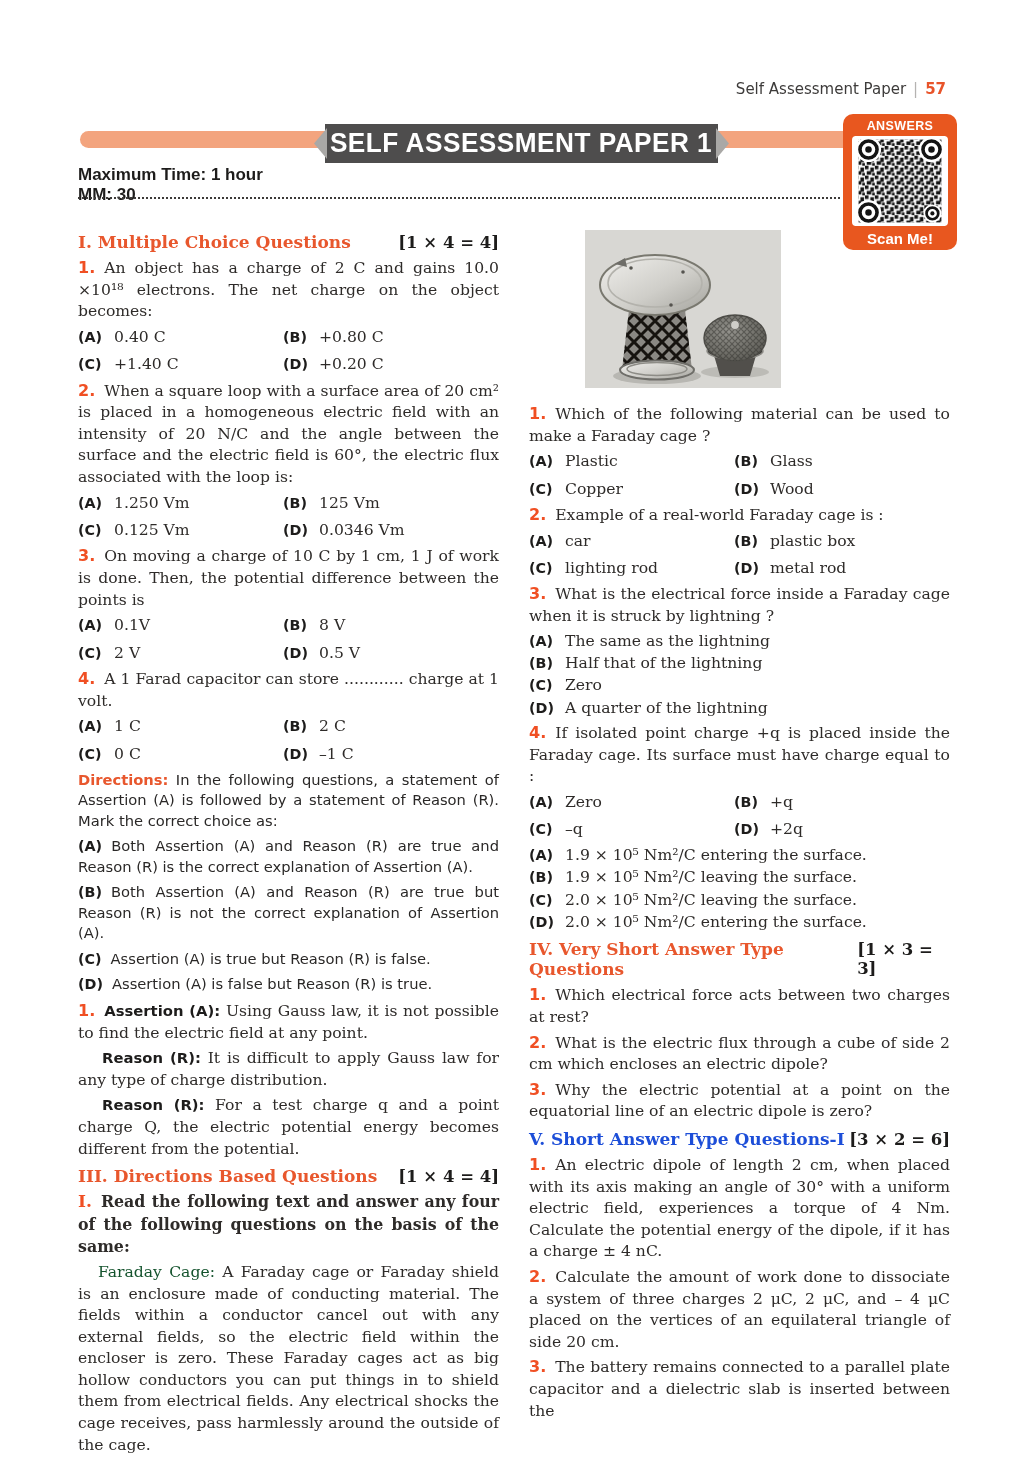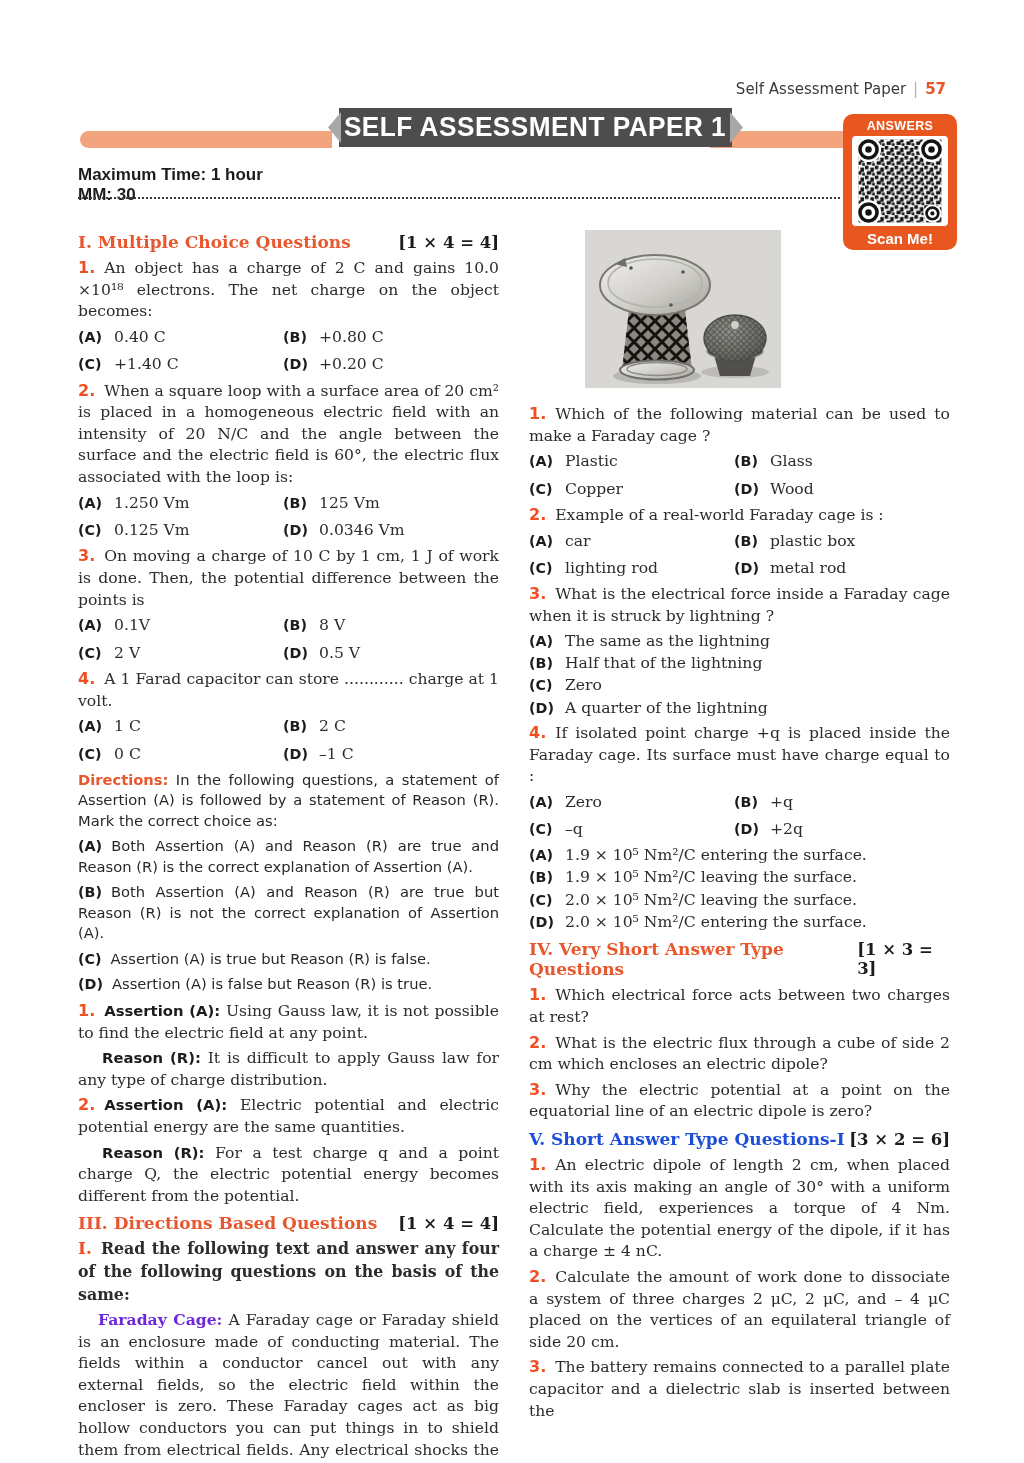--- a/index.html
+++ b/index.html
@@ -9,22 +9,22 @@
   
   .top-head{position:absolute;top:80px;right:78px;font-family:"DejaVu Sans", sans-serif;
             font-size:15px;color:#3d3b3a;}
   .top-head .sep{color:#b5b3b1;margin:0 7px;}
   .top-head .pgnum{color:#e8542a;font-weight:700;}
 
   
   .ribbon{position:absolute;top:131px;height:17px;background:#f3a47e;}
   .ribbon-l{left:80px;width:252px;border-radius:9px 0 0 9px;}
   .ribbon-r{left:710px;width:133px;}
-  .banner-box{position:absolute;left:325px;top:108px;width:393px;height:39px;background:#4e4d4d;
-              display:flex;align-items:center;justify-content:center;margin-left:14px;}
+  .banner-box{position:absolute;left:325px;top:124px;width:393px;height:39px;background:#4e4d4d;
+              display:flex;align-items:center;justify-content:center;}
   .banner-box::before,.banner-box::after{content:"";position:absolute;top:4px;bottom:4px;width:13px;background:#a9a8a6;}
   .banner-box::before{left:-11px;clip-path:polygon(100% 0,0 50%,100% 100%);}
   .banner-box::after{right:-11px;clip-path:polygon(0 0,100% 50%,0 100%);}
   .banner-title{font-family:"Liberation Sans", sans-serif;font-weight:700;font-size:27px;
                 color:#ffffff;letter-spacing:.5px;transform:scaleX(.97);white-space:nowrap;}
 
   
   .meta{position:absolute;left:78px;top:165px;width:760px;display:flex;justify-content:space-between;
         font-family:"Liberation Sans", sans-serif;font-weight:700;font-size:17px;color:#1d1c1b;flex-direction:column;}
   .dots{position:absolute;left:78px;top:197px;width:762px;border-top:2.5px dotted #3c3a38;}
@@ -45,21 +45,21 @@
   .sec-title{color:#e8572d;font-weight:700;font-size:17px;}
   .sec-title.black{color:#1d4ed8;}
   .sec-marks{font-weight:700;font-size:16.5px;color:#1d1c1b;}
 
   .q{margin:3px 0;font-size:15.6px;line-height:21.6px;text-align:justify;}
   .qn{font-family:"DejaVu Sans", sans-serif;font-weight:700;color:#f04f23;font-size:16px;margin-right:9px;}
   .qn.serifn{font-family:"DejaVu Serif", serif;font-size:17px;}
   .bl{font-family:"DejaVu Sans", sans-serif;font-weight:700;color:#1d1c1b;font-size:14.8px;}
   .indent{text-indent:24px;}
   .lead b{font-size:15.8px;}
-  .passage-label{color:#6d28d9;font-weight:700;}
+  .passage-label{color:#14532d;font-weight:400;}
   .passage{text-indent:20px;}
 
   .opts{display:grid;grid-template-columns:205px 1fr;margin:1px 0 3px;row-gap:4px;}
   .opts1{display:block;margin:1px 0 3px;}
   .opt{display:flex;font-size:15.6px;line-height:21.4px;margin:1px 0;}
   .ol{font-family:"DejaVu Sans", sans-serif;font-weight:700;font-size:14.3px;color:#1d1c1b;
       flex:0 0 36px;}
   .ot{white-space:nowrap;}
 
   .dirs{font-family:"DejaVu Sans", sans-serif;font-size:14.7px;line-height:20.5px;color:#2a2827;
@@ -216,21 +216,20 @@
       <p class="dirs"><span class="dlabel">Directions:</span> <span>In the following questions, a statement of Assertion (A) is followed by a statement of Reason (R). Mark the correct choice as:</span></p>
 
       <p class="dopt"><span class="ol">(A)</span><span>Both Assertion (A) and Reason (R) are true and Reason (R) is the correct explanation of Assertion (A).</span></p>
       <p class="dopt"><span class="ol">(B)</span><span>Both Assertion (A) and Reason (R) are true but Reason (R) is not the correct explanation of Assertion (A).</span></p>
       <p class="dopt"><span class="ol">(C)</span><span>Assertion (A) is true but Reason (R) is false.</span></p>
       <p class="dopt"><span class="ol">(D)</span><span>Assertion (A) is false but Reason (R) is true.</span></p>
 
       <p class="q"><span class="qn">1.</span><span class="bl">Assertion (A):</span> <span>Using Gauss law, it is not possible to find the electric field at any point.</span></p>
       <p class="q indent"><span class="bl">Reason (R):</span> <span>It is difficult to apply Gauss law for any type of charge distribution.</span></p>
 
-      <p class="q"><span class="qn">2.</span><span class="bl">Assertion (A):</span> <span>Electric potential and electric potential energy are the same quantities.</span></p>
       <p class="q indent"><span class="bl">Reason (R):</span> <span>For a test charge q and a point charge Q, the electric potential energy becomes different from the potential.</span></p>
 
       <div class="sec-head">
         <span class="sec-title">III. Directions Based Questions</span>
         <span class="sec-marks">[1 × 4 = 4]</span>
       </div>
 
       <p class="q lead"><span class="qn serifn">I.</span><b>Read the following text and answer any four of the following questions on the basis of the same:</b></p>
 
       <p class="q passage"><span class="passage-label">Faraday Cage:</span> <span>A Faraday cage or Faraday shield is an enclosure made of conducting material. The fields within a conductor cancel out with any external fields, so the electric field within the encloser is zero. These Faraday cages act as big hollow conductors you can put things in to shield them from electrical fields. Any electrical shocks the cage receives, pass harmlessly around the outside of the cage.</span></p>

